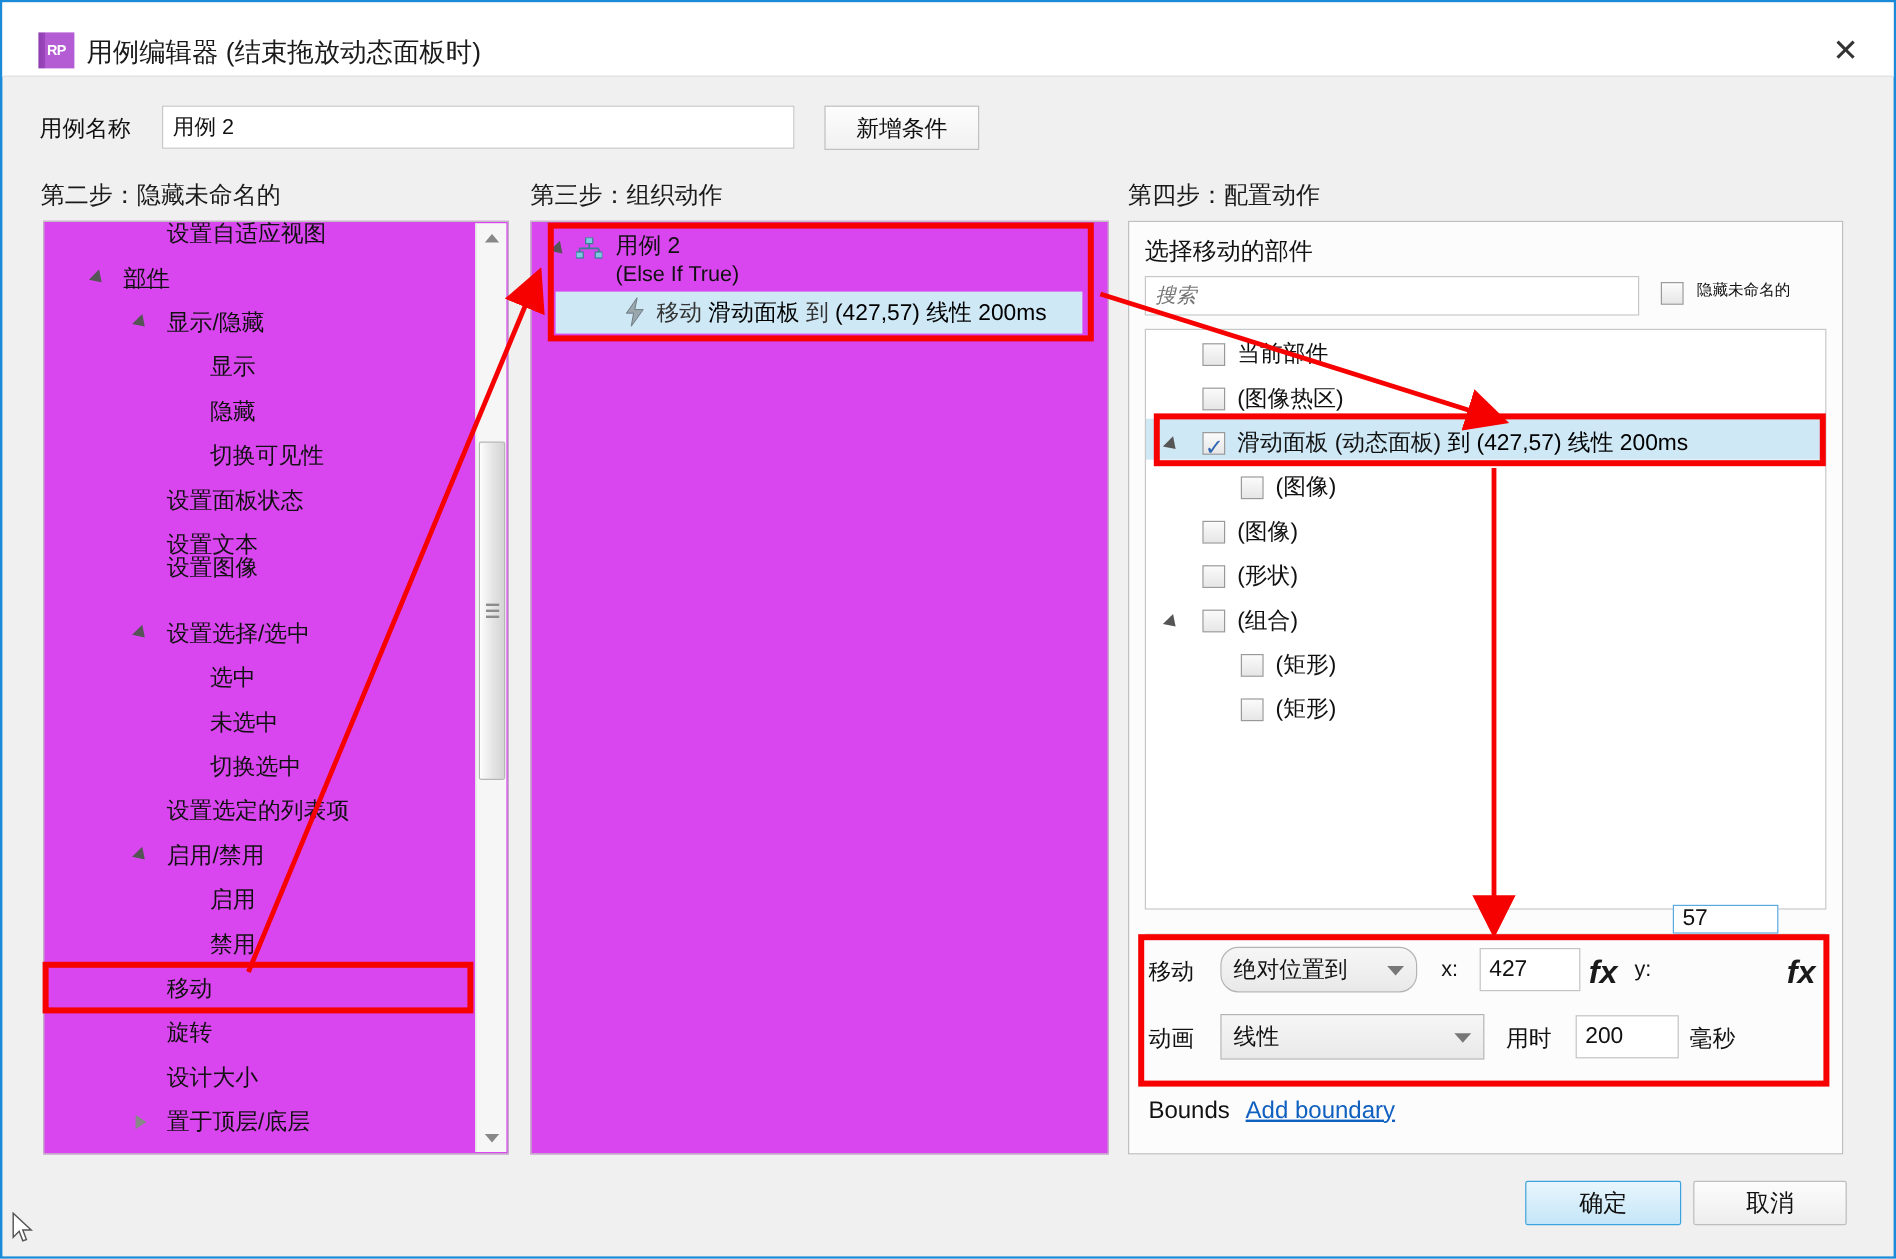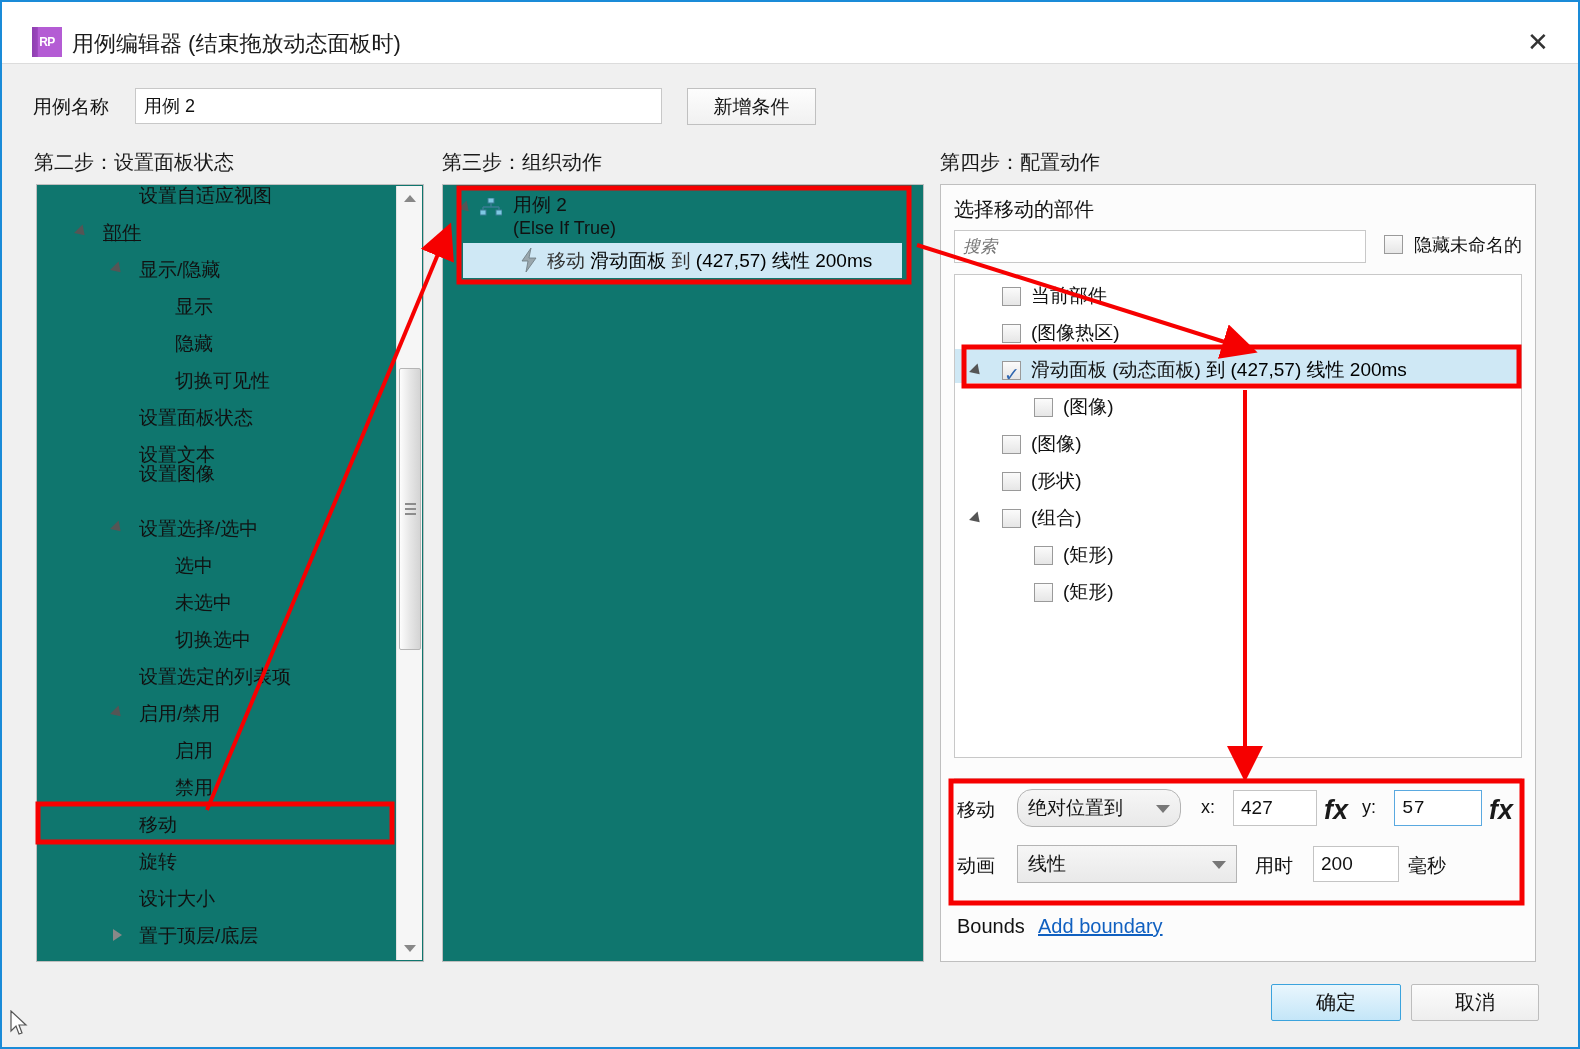--- a/index.html
+++ b/index.html
@@ -72,21 +72,21 @@
   
   .step-hdr {
     position: absolute;
     font-size: 20px; color: #1a1a1a;
     white-space: nowrap;
   }
 
   
   .panel {
     position: absolute;
-    background: #0f766e;
+    background: #d946ef;
     border: 1px solid #bfbfbf;
   }
   #panel2 { left: 34px;  top: 182px; width: 388px; height: 778px; }
   #panel3 { left: 440px; top: 182px; width: 482px; height: 778px; }
   #panel4 { left: 938px; top: 182px; width: 596px; height: 778px; background:#fcfcfc; }
 
   
   .tree { position: absolute; left: 0; top: 0; right: 0; bottom: 0; overflow: hidden; }
   .tnode {
     position: absolute; height: 37px; line-height: 37px;
@@ -146,21 +146,21 @@
   .cbx {
     display:inline-block; width: 19px; height: 19px;
     background: linear-gradient(#fbfbfb,#e6e6e6);
     border: 1px solid #9a9a9a;
     vertical-align: middle; position: relative;
   }
   .cbx.checked::after {
     content:"✓"; position:absolute; left:1px; top:-6px;
     font-size: 19px; color:#3067b0; font-weight:bold;
   }
-  .r-hidelbl { position:absolute; left: 1412px; top: 231px; font-size:18px; color:#111; }
+  .r-hidelbl { position:absolute; left: 1412px; top: 231px; font-size:13px; color:#111; }
   .r-hidecb  { position:absolute; left: 1382px; top: 233px; }
 
   .r-list {
     position: absolute; left: 952px; top: 272px; width: 568px; height: 484px;
     background: #fff; border: 1px solid #c8c8c8;
   }
   .r-item { position: absolute; height: 37px; line-height: 37px; font-size: 19px; color:#111; white-space: nowrap; }
   .r-item .cbx { margin-right: 10px; }
   .r-sel-bg { position:absolute; left: 953px; top: 347px; width: 566px; height: 34px; background:#cfe8f5; }
   .grn { color: #000000; }
@@ -221,21 +221,21 @@
         <span>RP</span>
       </div>
     <div class="title-text">用例编辑器 (结束拖放动态面板时)</div>
     <div class="close-btn">✕</div>
   </div>
 
   <div class="lbl-casename">用例名称</div>
   <input class="inp-casename" value="用例 2" style="">
   <button class="btn-addcond">新增条件</button>
 
-  <div class="step-hdr" style="left:32px;  top:147px;">第二步：设置面板状态</div>
+  <div class="step-hdr" style="left:32px;  top:147px;">第二步：隐藏未命名的</div>
   <div class="step-hdr" style="left:440px; top:147px;">第三步：组织动作</div>
   <div class="step-hdr" style="left:938px; top:147px;">第四步：配置动作</div>
 
   <div class="panel" id="panel2">
     <div class="tree" id="tree-left">
         <div class="tnode" style="left: 102px; top: -8px; color: rgb(17, 17, 17);"><span>设置自适应视图</span></div>
         <div class="tnode" style="left: 66px; top: 29px; text-decoration: underline;"><span class="arw arw-open"></span><span>部件</span></div>
         <div class="tnode" style="left: 102px; top: 66px;"><span class="arw arw-open"></span><span>显示/隐藏</span></div>
         <div class="tnode" style="left: 138px; top: 103px;"><span>显示</span></div>
         <div class="tnode" style="left: 138px; top: 140px;"><span>隐藏</span></div>
@@ -327,21 +327,21 @@
 
   <div class="cfg-lbl" style="left:955px; top:795px;">移动</div>
   <div class="sel" style="left:1015px; top:787px; width:164px; height:38px;border-radius:15px;">
     <span>绝对位置到</span>
     <span class="caret"></span>
   </div>
   <div class="cfg-lbl" style="left:1199px; top:795px; font-size:18px;">x:</div>
   <input class="txtin" style="left: 1231px; top: 788px; width: 84px; height: 36px;" value="427">
   <div class="fx" style="left:1322px; top:793px;">fx</div>
   <div class="cfg-lbl" style="left:1360px; top:795px; font-size:18px;">y:</div>
-  <input class="txtin focus" style="left: 1392px; top: 788px; width: 88px; height: 36px; font-family: Liberation Mono, monospace;" value="57">
+  <input class="txtin focus" style="left: 1392px; top: 752px; width: 88px; height: 24px;" value="57">
   <div class="fx" style="left:1487px; top:793px;">fx</div>
 
   <div class="cfg-lbl" style="left:955px; top:851px;">动画</div>
   <div class="sel" style="left:1015px; top:843px; width:220px; height:38px;">
     <span>线性</span>
     <span class="caret"></span>
   </div>
   <div class="cfg-lbl" style="left:1253px; top:851px;">用时</div>
   <input class="txtin" style="left: 1311px; top: 844px; width: 86px; height: 36px;" value="200">
   <div class="cfg-lbl" style="left:1406px; top:851px;">毫秒</div>

